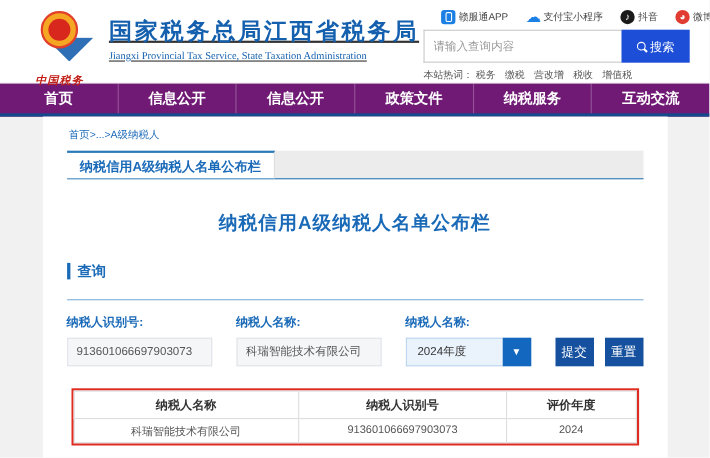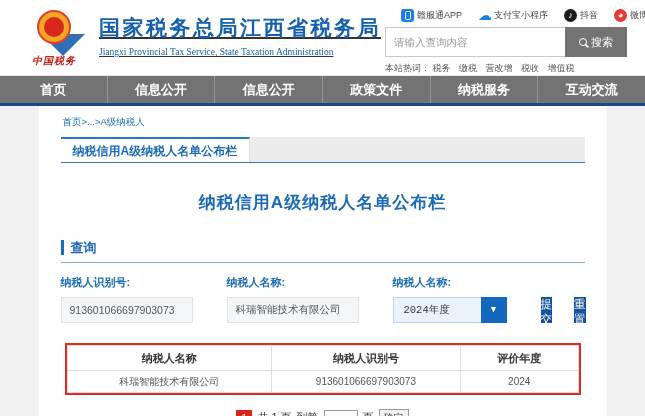--- a/index.html
+++ b/index.html
@@ -8,56 +8,56 @@
     font-family:"Liberation Sans","DejaVu Sans",sans-serif;
     background:#f1f1f1; color:#333; overflow:hidden;
   }
   
   .header { background:#fff; height:76px; display:flex; padding:6px 18px 0 22px; border-bottom:1px solid #e9e9e9; }
   .logo-wrap { width:64px; position:relative; margin-top:4px; }
   .emblem { width:40px; height:40px; margin:0 auto; position:relative; }
   .emblem .gold { width:34px; height:34px; border-radius:50%; background:#f5a623; border:2px solid #e2402a; margin:0 auto; position:relative; z-index:2; }
   .emblem .gold .inner { position:absolute; left:5px; top:5px; width:20px; height:20px; border-radius:50%; background:#d8281e; }
   .emblem .wing { position:absolute; left:7px; top:24px; width:44px; height:22px; background:#2f6fb5; clip-path:polygon(0 0,100% 0,50% 100%); z-index:1; }
-  .logo-cal { text-align:center; color:#c21f17; font-size:10px; font-weight:bold; font-family:Liberation Mono, monospace; font-style:italic; margin-top:4px; letter-spacing:1px; }
+  .logo-cal { text-align:center; color:#c21f17; font-size:10px; font-weight:bold; font-family:Liberation Mono, monospace; font-style:italic; margin-top:16px; letter-spacing:1px; }
   .title-wrap { margin-left:13px; margin-top:8px;text-decoration:underline; }
   .title-cn { color:#1460ae; font-size:21px; font-weight:bold; letter-spacing:2.5px; }
   .title-en { color:#1460ae; font-size:9.5px; margin-top:5px; font-family:"Liberation Serif","DejaVu Serif",serif; }
   .header-right { margin-left:auto; width:242px; display:flex; flex-direction:column; padding-top:3px; }
   .social-row { display:flex; justify-content:space-between; align-items:center; height:18px; }
   .social-item { display:flex; align-items:flex-start; gap:3px; font-size:9px; color:#444; cursor:pointer; white-space:nowrap;padding-left:16px; }
   .badge { width:13px; height:13px; border-radius:50%; color:#fff; font-size:9px; line-height:13px; text-align:center; display:inline-block; }
   .badge.sq { border-radius:3px; position:relative; }
   .badge.sq i { position:absolute; left:3.5px; top:2px; width:6px; height:9px; border:1px solid #fff; border-radius:1.5px; }
   .badge.cloud { background:transparent !important; color:#1b7fe4; font-size:14px; line-height:13px; }
   .search-row { display:flex; margin-top:5px; height:40px; }
   .search-input { flex:1; border:1px solid #c9c9c9; border-right:none; padding:0 8px; font-size:10.5px; color:#333; outline:none; background:#fff; }
   .search-input::placeholder { color:#999; }
-  .search-btn { width:62px; background:#737373; color:#fff; border:none; font-size:11px; cursor:pointer; display:flex; align-items:center; justify-content:center; gap:4px; }
+  .search-btn { width:62px; background:#1d4ed8; color:#fff; border:none; font-size:11px; cursor:pointer; display:flex; align-items:center; justify-content:center; gap:4px; }
   .mag { width:8px; height:8px; border:1.5px solid #fff; border-radius:50%; position:relative; display:inline-block; }
   .mag::after { content:""; position:absolute; width:4px; height:1.5px; background:#fff; right:-3px; bottom:-1px; transform:rotate(45deg); }
   .hot-row { margin-top:5px; font-size:9px; color:#555; white-space:nowrap; }
   .hot-row a { color:#555; text-decoration:none; margin-right:6px; cursor:pointer; }
   
-  .nav { background:#737373; height:30px; display:flex; border-bottom:3px solid #16488c; }
+  .nav { background:#701a75; height:30px; display:flex; border-bottom:3px solid #16488c; }
   .nav-item { flex:1; color:#fff; font-size:13px; font-weight:bold; text-align:center; line-height:27px; cursor:pointer; border-right:1px solid rgba(255,255,255,.25); }
   .nav-item:last-child { border-right:none; }
   
   .card { width:568px; margin:0 auto; background:#fff; min-height:305px; padding:8px 22px 10px 22px; }
   .breadcrumb { color:#1a6ab8; font-size:9.5px; margin:2px 0 8px 2px; cursor:pointer; }
   .tabbar { display:flex; border-bottom:1px solid #2a7ab9; background:#ececec; height:26px; }
   .tab-active { background:#fff; border-top:2px solid #2a7ab9; border-right:1px solid #ddd; padding:0 12px; color:#1a6ab8; font-weight:bold; font-size:12px; line-height:24px; cursor:pointer; }
   .page-title { text-align:center; color:#1a6ab8; font-size:17px; font-weight:bold; margin:28px 0 22px 0; letter-spacing:1px; }
-  .q-head { border-bottom:1px solid #7fb0d8; padding-bottom:5px; margin-bottom:12px;margin-top:24px; }
+  .q-head { border-bottom:1px solid #7fb0d8; padding-bottom:16px; margin-bottom:12px;margin-top:24px; }
   .q-title { color:#1a6ab8; font-size:13px; font-weight:bold; border-left:3px solid #1a6ab8; padding-left:7px; }
-  .form-row { display:flex; align-items:flex-end; gap:12px; }
+  .form-row { display:flex; align-items:flex-end; gap:0; }
   .field { margin-right:22px; }
   .field-label { color:#1a6ab8; font-size:11px; font-weight:bold; margin-bottom:7px; }
   .field-input { width:132px; height:26px; background:#f4f6f8; border:1px solid #e0e4e9; font-size:10.5px; color:#555; padding:0 8px; outline:none; }
-  .select-wrap { display:flex; cursor:pointer;font-family:Liberation Mono, monospace; }
+  .select-wrap { display:flex; cursor:pointer; }
   .select-box { width:88px; height:26px; background:#eaf2fb; border:1px solid #bcd6ef; border-right:none; font-size:10.5px; color:#333; line-height:24px; padding-left:10px; }
   .select-arrow { width:26px; height:26px; background:#1467be; color:#fff; font-size:9px; text-align:center; line-height:26px; }
   .btn { width:50px; height:26px; background:#15519e; color:#fff; border:none; font-size:11.5px; cursor:pointer; margin-left:10px; }
   
   .table-wrap { border:2px solid #e02b20; margin:20px 4px 0 4px; }
   table { width:100%; border-collapse:collapse; }
   th { font-size:11px; color:#333; font-weight:bold; border:1px solid #ddd; height:25px; background:#fff; }
   td { font-size:10px; color:#555; border:1px solid #ddd; height:22px; text-align:center; }
   th:nth-child(1),td:nth-child(1){ width:40%; }
   th:nth-child(2),td:nth-child(2){ width:37%; }

